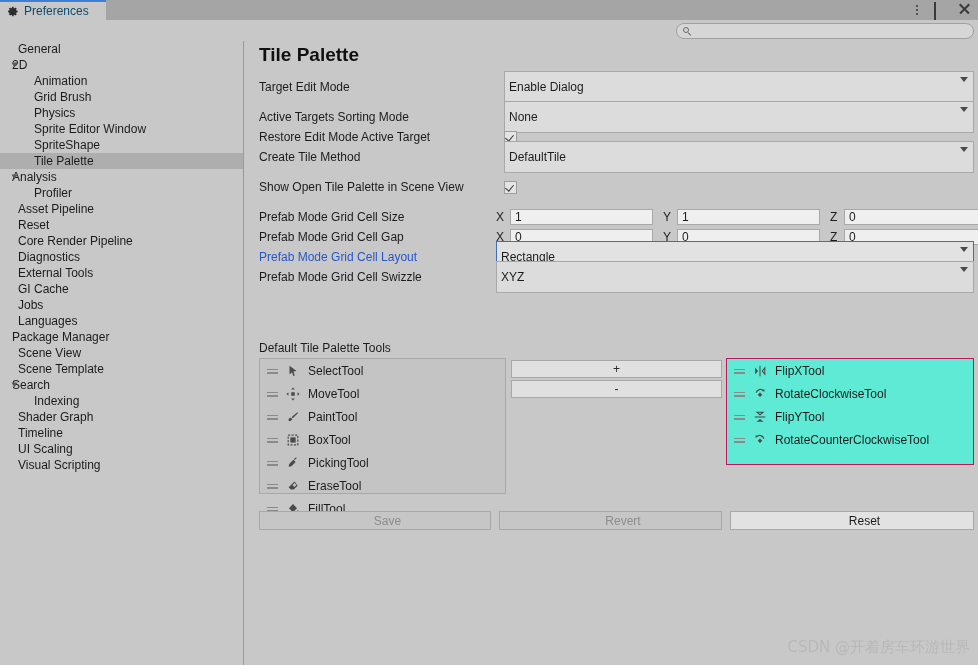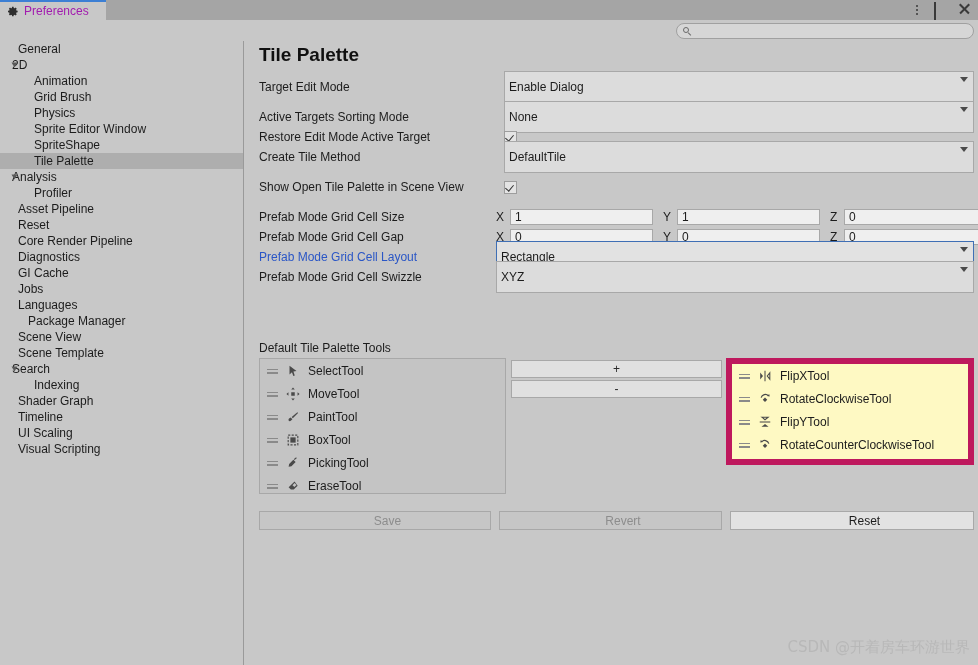--- a/index.html
+++ b/index.html
@@ -16,21 +16,21 @@
     position: absolute; left: 0; top: 0; width: 978px; height: 20px;
     background: #a5a5a5;
   }
   .tab {
     position: absolute; left: 0; top: 0; width: 106px; height: 20px;
     background: #c8c8c8;
     border-top: 2px solid #3c7fd4;
     display: flex; align-items: center; gap: 5px;
     padding-left: 8px;
   }
-  .tab-label { font-size: 12px; color: #a21caf; }
+  .tab-label { font-size: 12px; color: #0c4a6e; }
   .gear {
     width: 11px; height: 11px; position: relative; flex: none;
   }
   .gear svg { display: block; }
   .win-btns {
     position: absolute; right: 6px; top: 0; height: 20px;
     display: flex; align-items: center; gap: 10px;
   }
   .win-btn { width: 14px; height: 14px; position: relative; cursor: default; }
   .kebab { display: flex; flex-direction: column; align-items: center; justify-content: center; gap: 2px; }
@@ -143,21 +143,21 @@
   
   .tools-title {
     position: absolute; left: 14px; top: 300px; font-size: 12px; color: #1c1c1c;
   }
   .tools-left {
     position: absolute; left: 14px; top: 317px; width: 247px; height: 136px;
     background: #c4c4c4; border: 1px solid #a8a8a8;
   }
   .tools-right {
     position: absolute; left: 481px; top: 317px; width: 248px; height: 107px;
-    background: #fef9c3; border: 6px solid #be185d;
+    background: #5eead4; border: 1px solid #be185d;
   }
   .tool-row {
     height: 23px; display: flex; align-items: center; padding-left: 7px; gap: 7px;
     font-size: 12px; color: #1c1c1c;
   }
   .handle { width: 11px; height: 10px; position: relative; flex: none; }
   .handle:before, .handle:after {
     content: ""; position: absolute; left: 0; width: 11px; height: 1.5px; background: #8a8a8a;
   }
   .handle:before { top: 3px; }
@@ -281,33 +281,37 @@
       <div class="tree-item">
         <span class="arrow-slot"></span>
         <span class="tree-label" style="margin-left: 6px;">Core Render Pipeline</span>
       </div>
       <div class="tree-item">
         <span class="arrow-slot"></span>
         <span class="tree-label" style="margin-left: 6px;">Diagnostics</span>
       </div>
       <div class="tree-item">
         <span class="arrow-slot"></span>
+        <span class="tree-label" style="margin-left: 6px;">External Tools</span>
+      </div>
+      <div class="tree-item">
+        <span class="arrow-slot"></span>
         <span class="tree-label" style="margin-left: 6px;">GI Cache</span>
       </div>
       <div class="tree-item">
         <span class="arrow-slot"></span>
         <span class="tree-label" style="margin-left: 6px;">Jobs</span>
       </div>
       <div class="tree-item">
         <span class="arrow-slot"></span>
         <span class="tree-label" style="margin-left: 6px;">Languages</span>
       </div>
       <div class="tree-item">
         <span class="arrow-slot"></span>
-        <span class="tree-label" style="margin-left: 16px;">Package Manager</span>
+        <span class="tree-label" style="margin-left: 0;">Package Manager</span>
       </div>
       <div class="tree-item">
         <span class="arrow-slot"></span>
         <span class="tree-label" style="margin-left: 6px;">Scene View</span>
       </div>
       <div class="tree-item">
         <span class="arrow-slot"></span>
         <span class="tree-label" style="margin-left: 6px;">Scene Template</span>
       </div>
       <div class="tree-item">
@@ -471,20 +475,30 @@
       <div class="tool-row">
         <span class="handle"></span>
         <span class="ticon">
           <svg width="14" height="14" viewBox="0 0 16 16">
             <path fill="#4a4a4a" d="M9.8 2.8L3 9.5l2.6 2.6h3.2l4.5-4.5z"></path>
         <path fill="#c4c4c4" d="M9.8 4.6l2.2 2.2-2.4 2.4-2.2-2.2z"></path>
           </svg>
         </span>
         <span class="tlabel">EraseTool</span>
       </div>
+      <div class="tool-row">
+        <span class="handle"></span>
+        <span class="ticon">
+          <svg width="14" height="14" viewBox="0 0 16 16">
+            <path fill="#4a4a4a" d="M8 2.4L3.4 7l4.6 4.6L12.6 7z"></path>
+        <path fill="#4a4a4a" d="M13.6 9c.6 1 .9 1.6.9 2.1a.95.95 0 1 1-1.9 0c0-.5.3-1.1 1-2.1z"></path>
+          </svg>
+        </span>
+        <span class="tlabel">FillTool</span>
+      </div>
     </div>
 
   <div class="plusminus">
     <div class="pmbtn">+</div>
     <div class="pmbtn">-</div>
   </div>
 
   <div class="tools-right" id="tools-right">
       <div class="tool-row">
         <span class="handle"></span>

